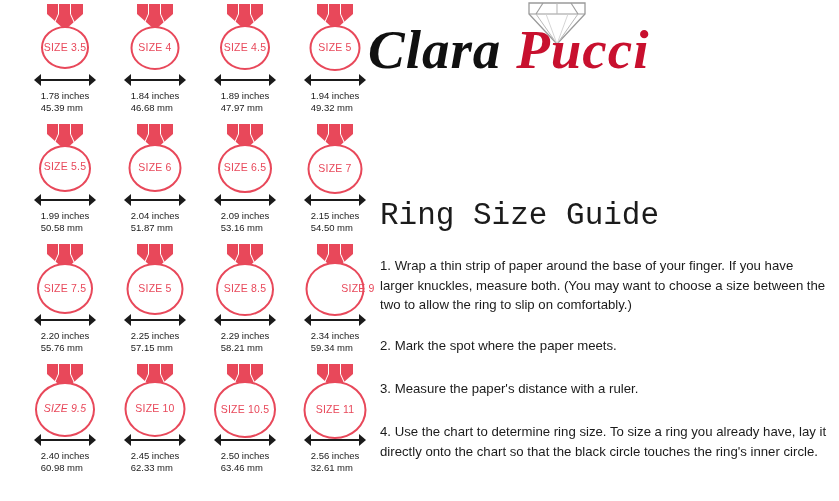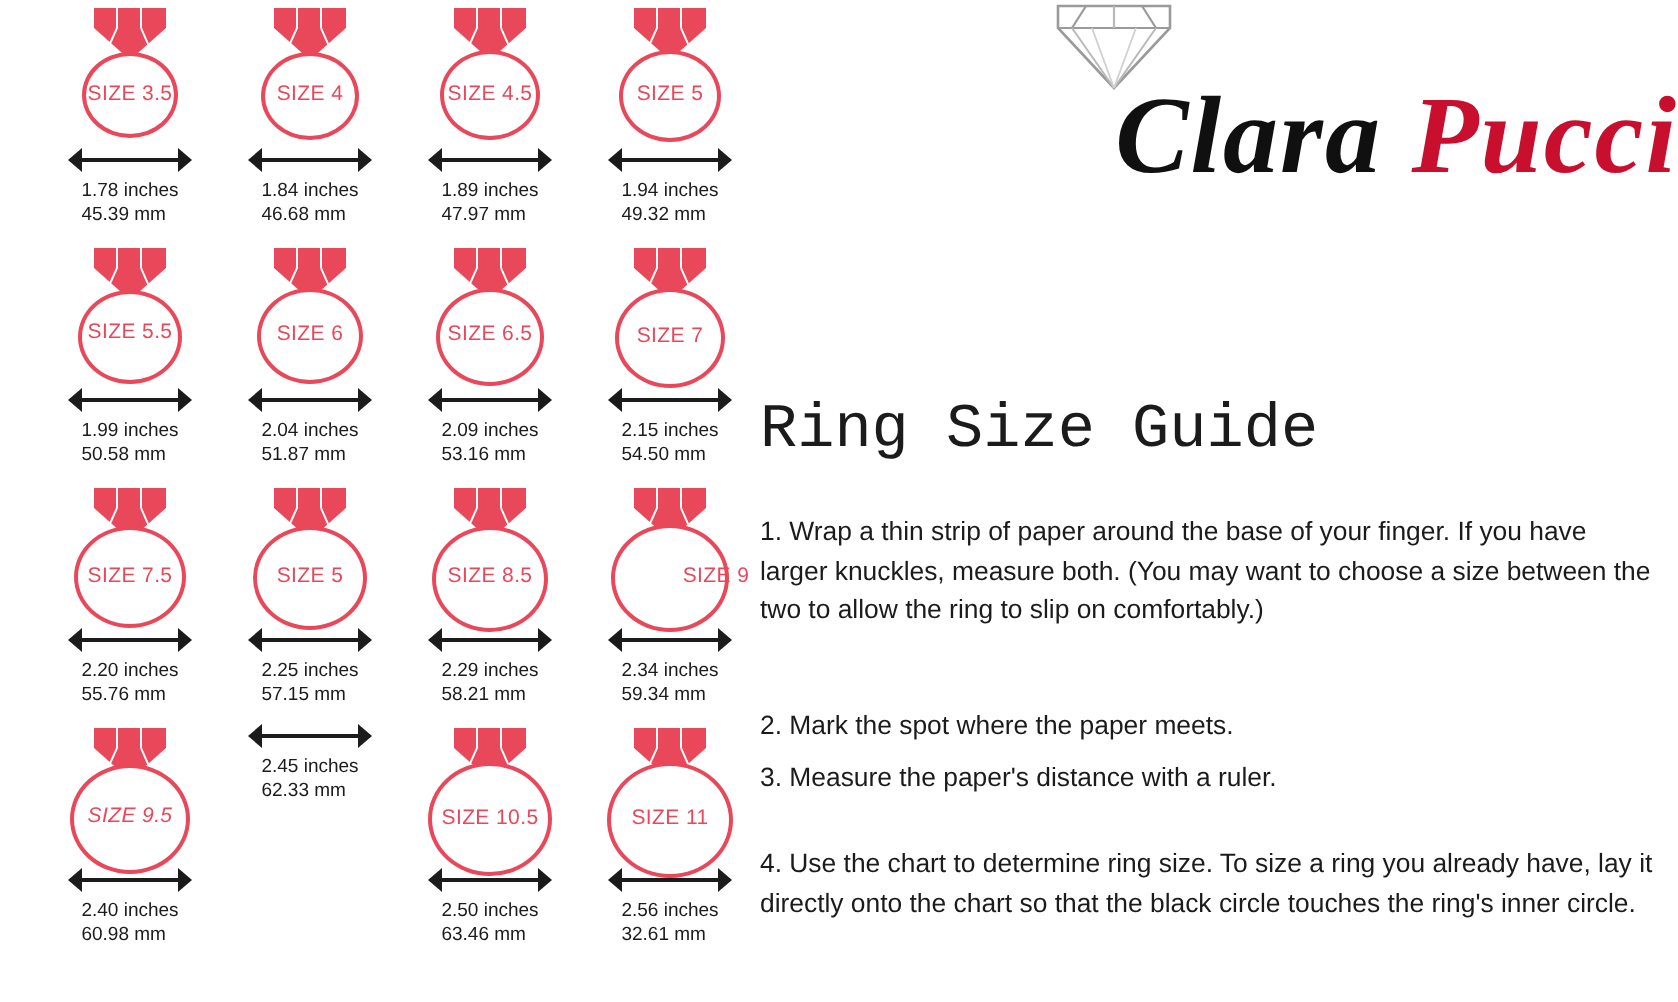--- a/index.html
+++ b/index.html
@@ -167,23 +167,23 @@
     position: absolute;
     left: 152px;
     top: 2px;
     width: 74px;
     height: 44px;
   }
   .diamond-logo svg { position: absolute; left: 0; top: 0; }
 
   .brand {
     position: absolute;
-    top: 36px;
+    top: 18px;
     width: 471px;
-    text-align: right;
+    text-align: left;
     font-family: "Liberation Serif", serif;
     font-style: italic;
     font-size: 55px;
     letter-spacing: 1px;
     white-space: nowrap;
   }
   .brand .w1 { color: #101010; font-weight: 700; }
   .brand .w2 { color: #c8102e; font-weight: 700; }
 
   #guide-title {
@@ -197,21 +197,21 @@
 
   .step {
     position: absolute;
     left: 12px;
     width: 449px;
     font-size: 13.2px;
     line-height: 19.5px;
     color: #1b1b1b;
   }
   #step1 { top: 256px; }
-  #step2 { top: 336px; margin-top: 17px; }
+  #step2 { top: 336px; }
   #step3 { top: 379px; }
   #step4 { top: 422px; }
 </style>
 </head>
 <body>
 
 <div id="page">
 
   <div id="chart">
       <div class="ring-row">
@@ -514,20 +514,32 @@
             <div class="la"></div>
             <div class="line"></div>
             <div class="ra"></div>
           </div>
           <div class="meas">
             <div>2.40 inches</div>
             <div>60.98 mm</div>
           </div>
         </div>
         <div class="ring-cell">
+          <div class="ring-figure">
+            <div class="gem">
+              <div class="top"></div>
+              <div class="bot"></div>
+              <div class="facet1"></div>
+              <div class="facet2"></div>
+              <div class="facetA"></div>
+              <div class="facetB"></div>
+            </div>
+            <div class="band" style="width: 61px; height: 56px; top: 21.45px;"></div>
+            <div class="size-label" style="top: 42.45px;">SIZE 10</div>
+          </div>
           <div class="arrow">
             <div class="la"></div>
             <div class="line"></div>
             <div class="ra"></div>
           </div>
           <div class="meas">
             <div>2.45 inches</div>
             <div>62.33 mm</div>
           </div>
         </div>

